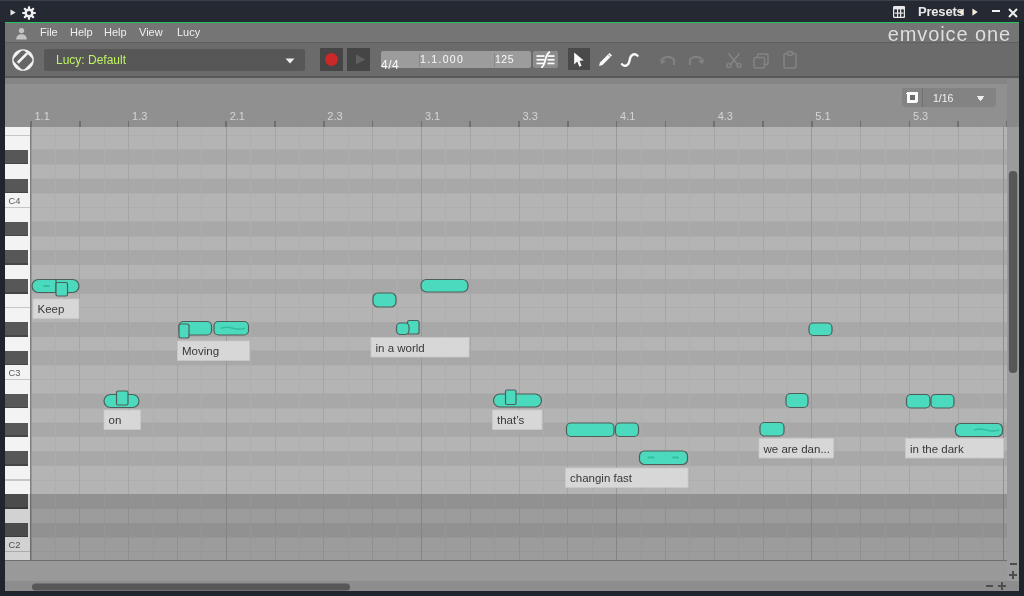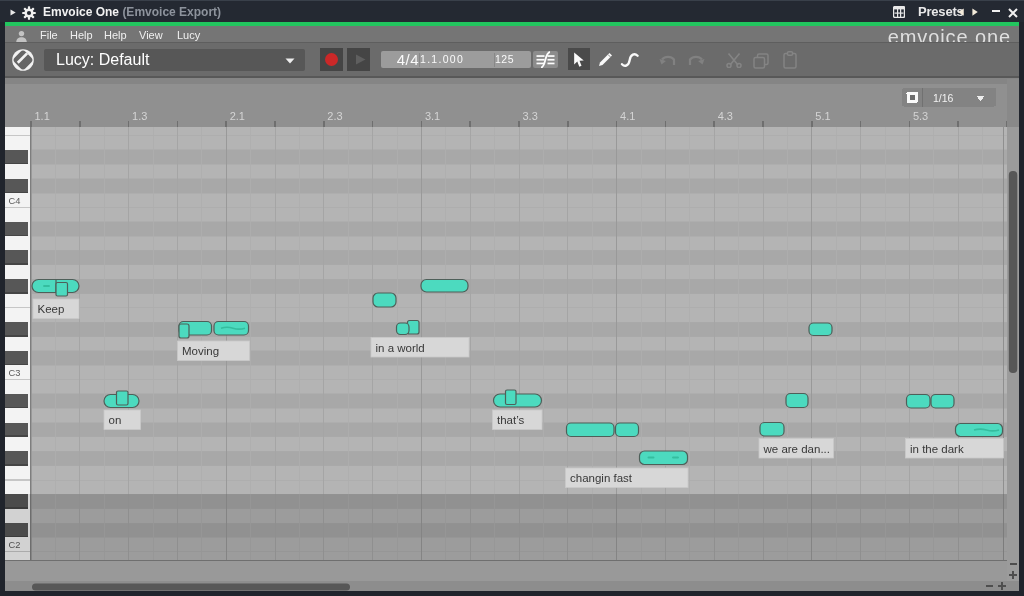--- a/index.html
+++ b/index.html
@@ -1,20 +1,20 @@
 <!DOCTYPE html>
 <html><head>
 <meta charset="utf-8">
 <style>
 * { margin:0; padding:0; box-sizing:border-box; -webkit-font-smoothing:antialiased; }
 html,body { width:1024px; height:596px; overflow:hidden; }
 body { font-family:"Liberation Sans", sans-serif; position:relative; background:#6b6b6b; }
 .abs { position:absolute; }
 #titlebar { position:absolute; left:0; top:0; width:1024px; height:22px; background:#242932; border-top:1.5px solid #39404a; }
-#menubar { position:absolute; left:0; top:22px; width:1024px; height:21px; background:#757575; border-top:4px solid #22c55e; }
+#menubar { position:absolute; left:0; top:22px; width:1024px; height:21px; background:#757575; border-top:1px solid #22c55e; }
 #menusep { position:absolute; left:0; top:41.5px; width:1024px; height:1.5px; background:#5e5e5e; }
 #toolbar { position:absolute; left:0; top:43px; width:1024px; height:33px; background:#6b6b6b; }
 .ttxt { position:absolute; font-size:12px; line-height:22px; white-space:nowrap; }
 .mtxt { position:absolute; font-size:11px; line-height:19px; color:#f0f0f0; white-space:nowrap; }
 </style>
 </head>
 <body>
 <svg width="1024" height="596" viewBox="0 0 1024 596" shape-rendering="crispEdges" style="position:absolute;top:0;left:0">
     <rect x="4.5" y="76" width="1014.0" height="1.5" fill="#585858"></rect>
     <rect x="4.5" y="77.5" width="1014.0" height="6" fill="#858585"></rect>
@@ -252,21 +252,20 @@
           <g transform="rotate(45 7 7)">
             <rect x="5.9" y="0.2" width="2.2" height="3" rx="0.6"></rect>
             <rect x="5.9" y="10.8" width="2.2" height="3" rx="0.6"></rect>
             <rect x="0.2" y="5.9" width="3" height="2.2" rx="0.6"></rect>
             <rect x="10.8" y="5.9" width="3" height="2.2" rx="0.6"></rect>
           </g>
         </g>
       </g>
       <circle cx="7" cy="7" r="2.1" fill="#242932"></circle>
     </svg>
-  <div class="ttxt" style="left:43px;color:#f2f2f2;font-weight:bold">Emvoice One <span style="color:#8d939c;font-weight:bold">(Emvoice Export)</span></div>
   <svg class="abs" style="left:892.5px;top:5px" width="12" height="12" viewBox="0 0 12 12">
       <rect x="0.5" y="0.5" width="11" height="11" rx="1.5" fill="none" stroke="#e8e8e8" stroke-width="1.4"></rect>
       <rect x="1" y="1" width="10" height="2.4" fill="#e8e8e8"></rect>
       <rect x="4" y="2" width="1.2" height="9" fill="#e8e8e8"></rect>
       <rect x="7" y="2" width="1.2" height="9" fill="#e8e8e8"></rect>
       <rect x="1.5" y="6.5" width="9" height="1.2" fill="#e8e8e8"></rect>
     </svg>
   <div class="ttxt" style="left:918px;color:#e9e9e9;font-weight:600;font-size:13px;letter-spacing:-0.2px">Presets</div>
   <svg class="abs" style="left:958px;top:7px" width="7" height="9" viewBox="0 0 8 10">
       <path d="M 6.6 0.4 L 6.6 8.6 L 0.4 4.5 Z" fill="#f3ead9"></path>
@@ -292,33 +291,33 @@
   <div class="abs" style="right:13px;top:-0.5px;font-size:20px;color:#dfdfdf;letter-spacing:0.9px">emvoice one</div>
 </div>
 <div id="menusep"></div>
 <div id="toolbar">
   <svg class="abs" style="left:11px;top:5px" width="24" height="24" viewBox="0 0 24 24">
     <circle cx="12" cy="12" r="10.8" fill="#f2f2f2"></circle>
     <rect x="4.4" y="4.4" width="15.2" height="15.2" rx="3.6" fill="#666666" transform="rotate(45 12 12)"></rect>
     <rect x="10.2" y="3.2" width="2.7" height="13.2" fill="#f2f2f2" transform="rotate(45 11.2 9.8)"></rect>
   </svg>
   <div class="abs" style="left:44px;top:6px;width:261px;height:22px;background:#575757;border-radius:2px">
-    <div class="abs" style="left:12px;top:0;font-size:16px;line-height:22px;color:#ffffff">Lucy: Default</div>
+    <div class="abs" style="left:12px;top:0;font-size:12px;line-height:22px;color:#bef264">Lucy: Default</div>
     <svg class="abs" style="right:10px;top:8.5px" width="10" height="6" viewBox="0 0 10 6">
         <path d="M 0.5 0.5 L 9.5 0.5 L 5 5.5 Z" fill="#ededed"></path>
       </svg>
   </div>
   <div class="abs" style="left:319.5px;top:5px;width:23px;height:22.5px;background:#454545"></div>
   <div class="abs" style="left:324.5px;top:9.8px;width:13.5px;height:13.5px;border-radius:50%;background:#cb2828"></div>
   <div class="abs" style="left:347px;top:5px;width:23px;height:22.5px;background:#454545"></div>
   <svg class="abs" style="left:354.5px;top:11.2px" width="11" height="11" viewBox="0 0 11 11">
       <path d="M 1 0.5 L 10.5 5.5 L 1 10.5 Z" fill="#5f5f5f"></path>
     </svg>
   <div class="abs" style="left:381px;top:8px;width:150px;height:17px;background:#9c9c9c;border-radius:2px">
-    <div class="abs" style="left:0;top:0;width:38px;text-align:right;font-size:15px;line-height:17px;color:#fafafa;letter-spacing:0.5px">4/4</div>
+    <div class="abs" style="left:0;top:6px;width:38px;text-align:left;font-size:12px;line-height:17px;color:#fafafa;letter-spacing:0.5px">4/4</div>
     <div class="abs" style="left:38px;top:1.5px;width:1px;height:14px;background:#888888"></div>
     <div class="abs" style="left:39px;top:0;width:74px;text-align:left;font-size:10.5px;line-height:17px;color:#fafafa;letter-spacing:1.3px">1.1.000</div>
     <div class="abs" style="left:113px;top:1.5px;width:1px;height:14px;background:#888888"></div>
     <div class="abs" style="left:114px;top:0;width:36px;text-align:left;font-size:10.5px;line-height:17px;color:#fafafa;letter-spacing:0.5px">125</div>
   </div>
   <div class="abs" style="left:533px;top:7.5px;width:25px;height:17.5px;background:#8c8c8c;border-radius:2px">
     <svg width="25" height="17.5" viewBox="0 0 25 17.5">
       <g fill="#fdfdfd">
           <rect x="3.5" y="4.2" width="8" height="1.7"></rect>
           <rect x="3.5" y="7.9" width="8" height="1.7"></rect>

